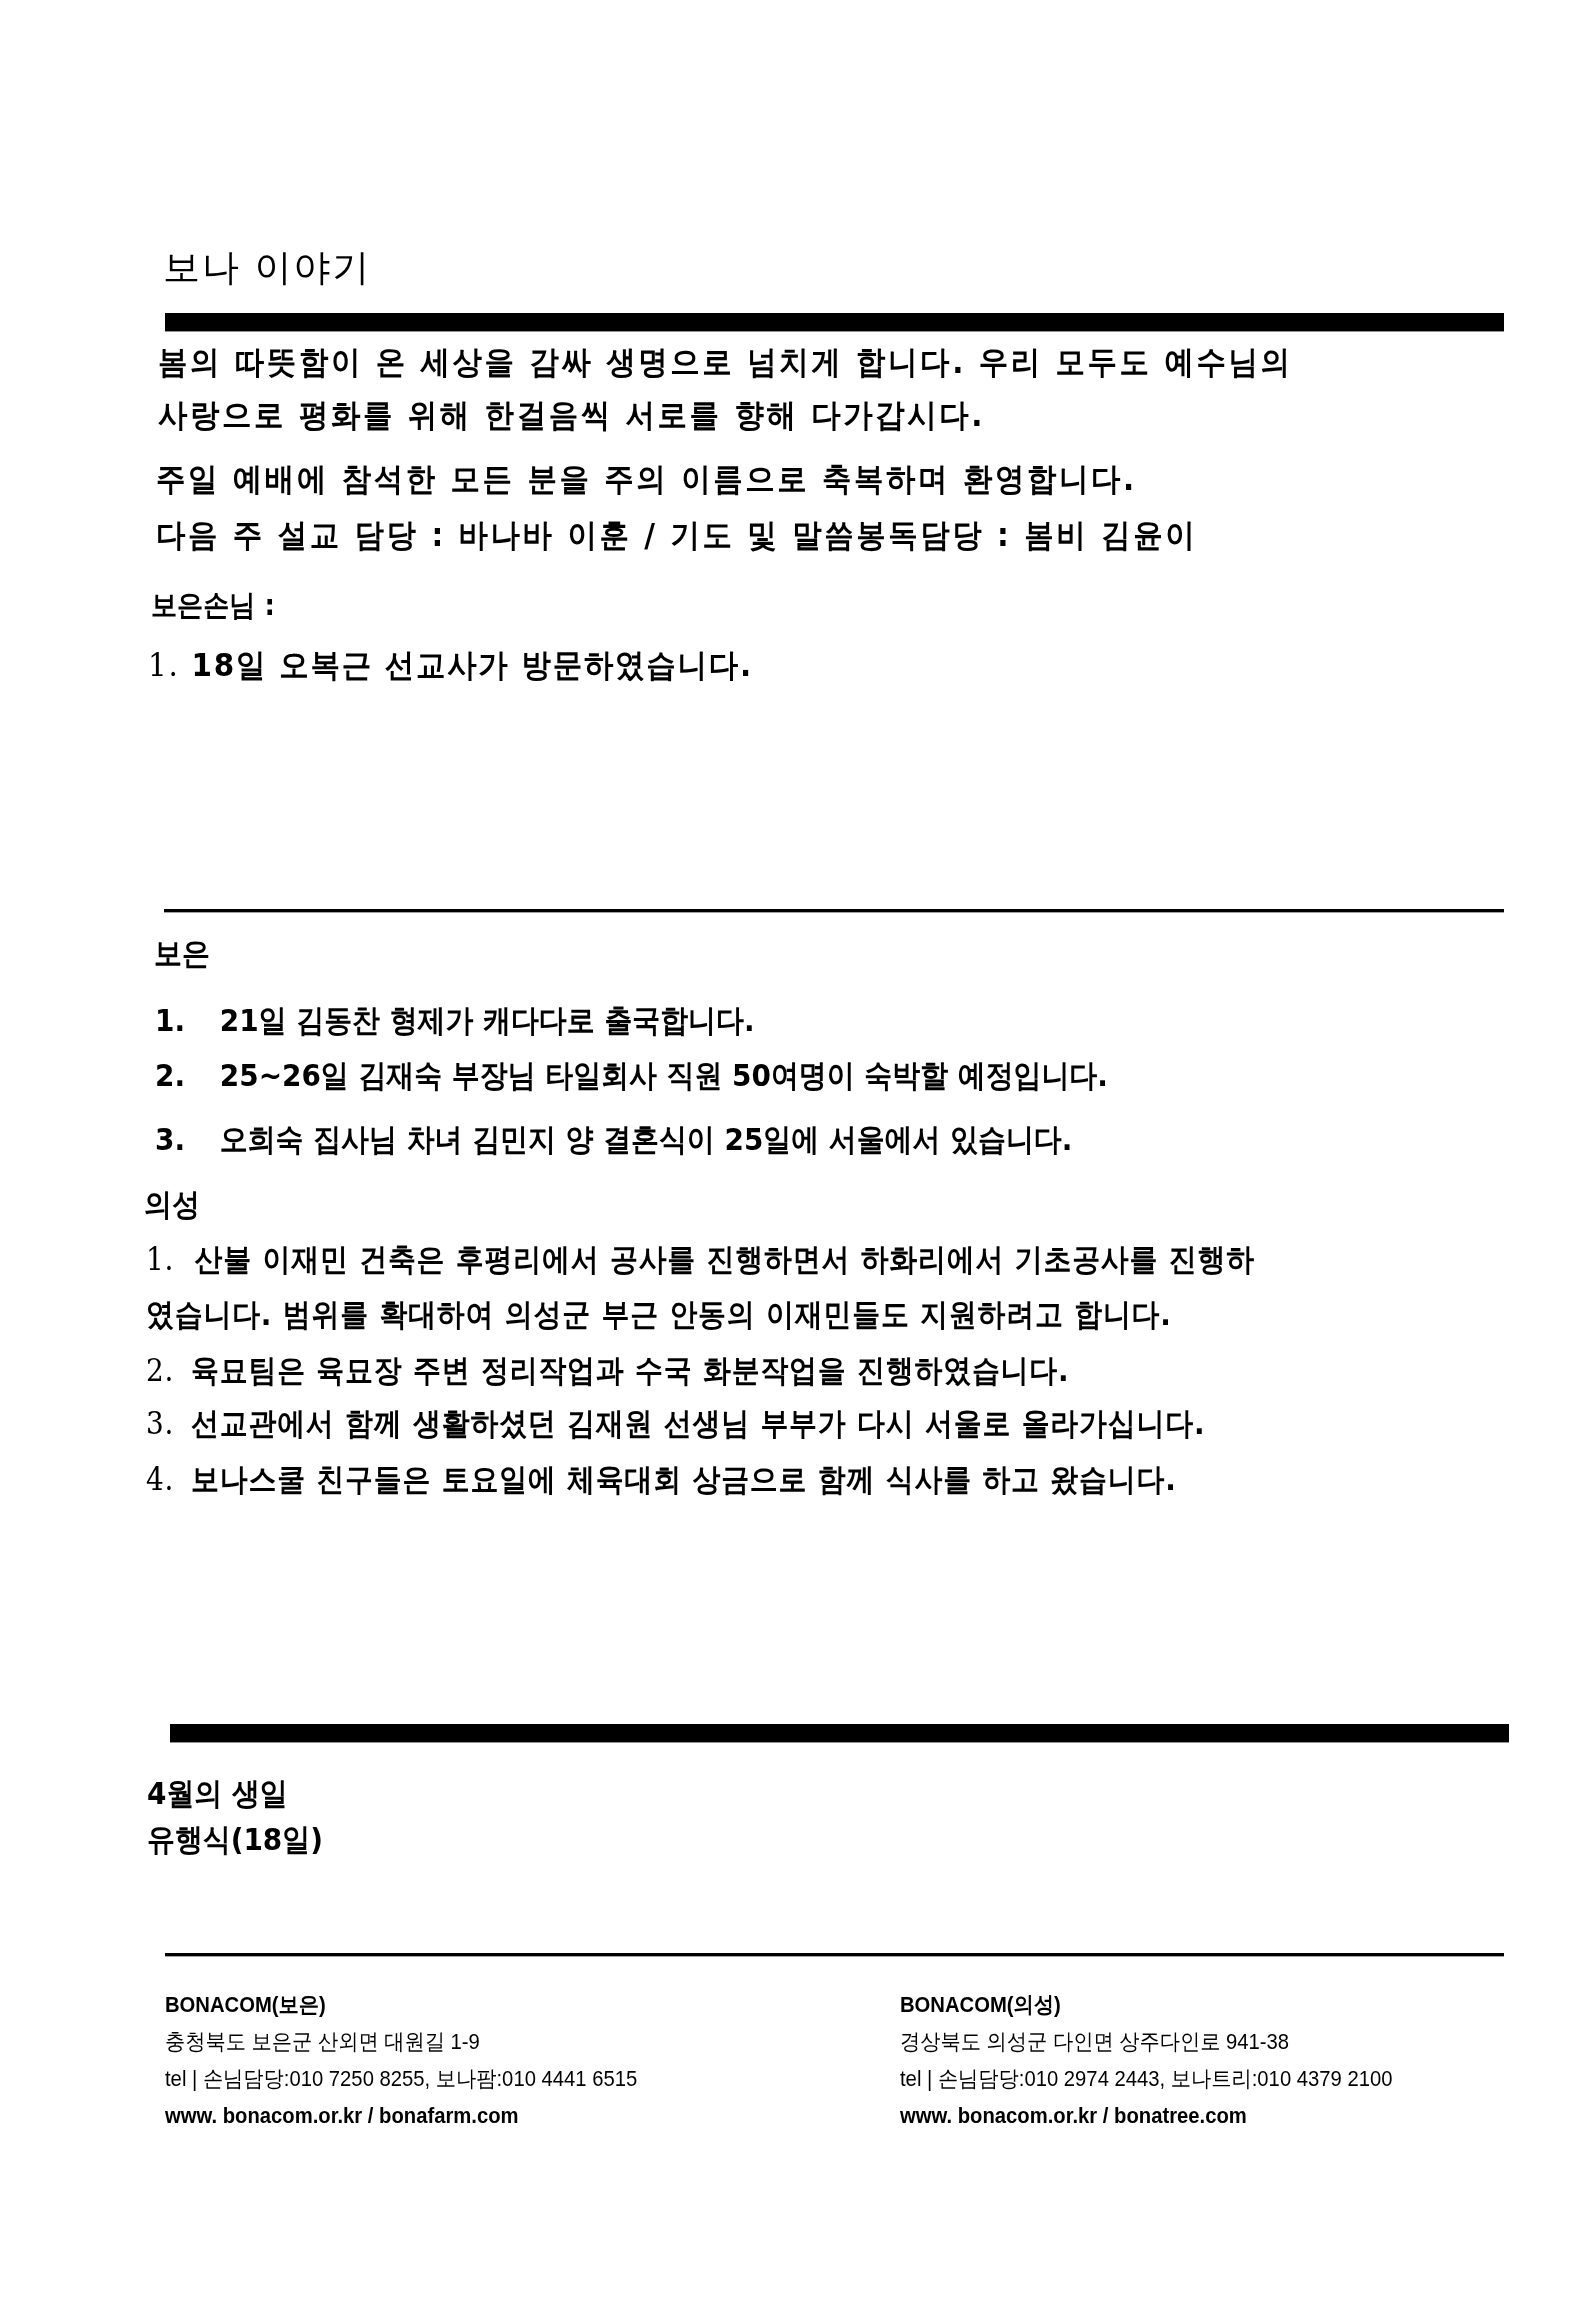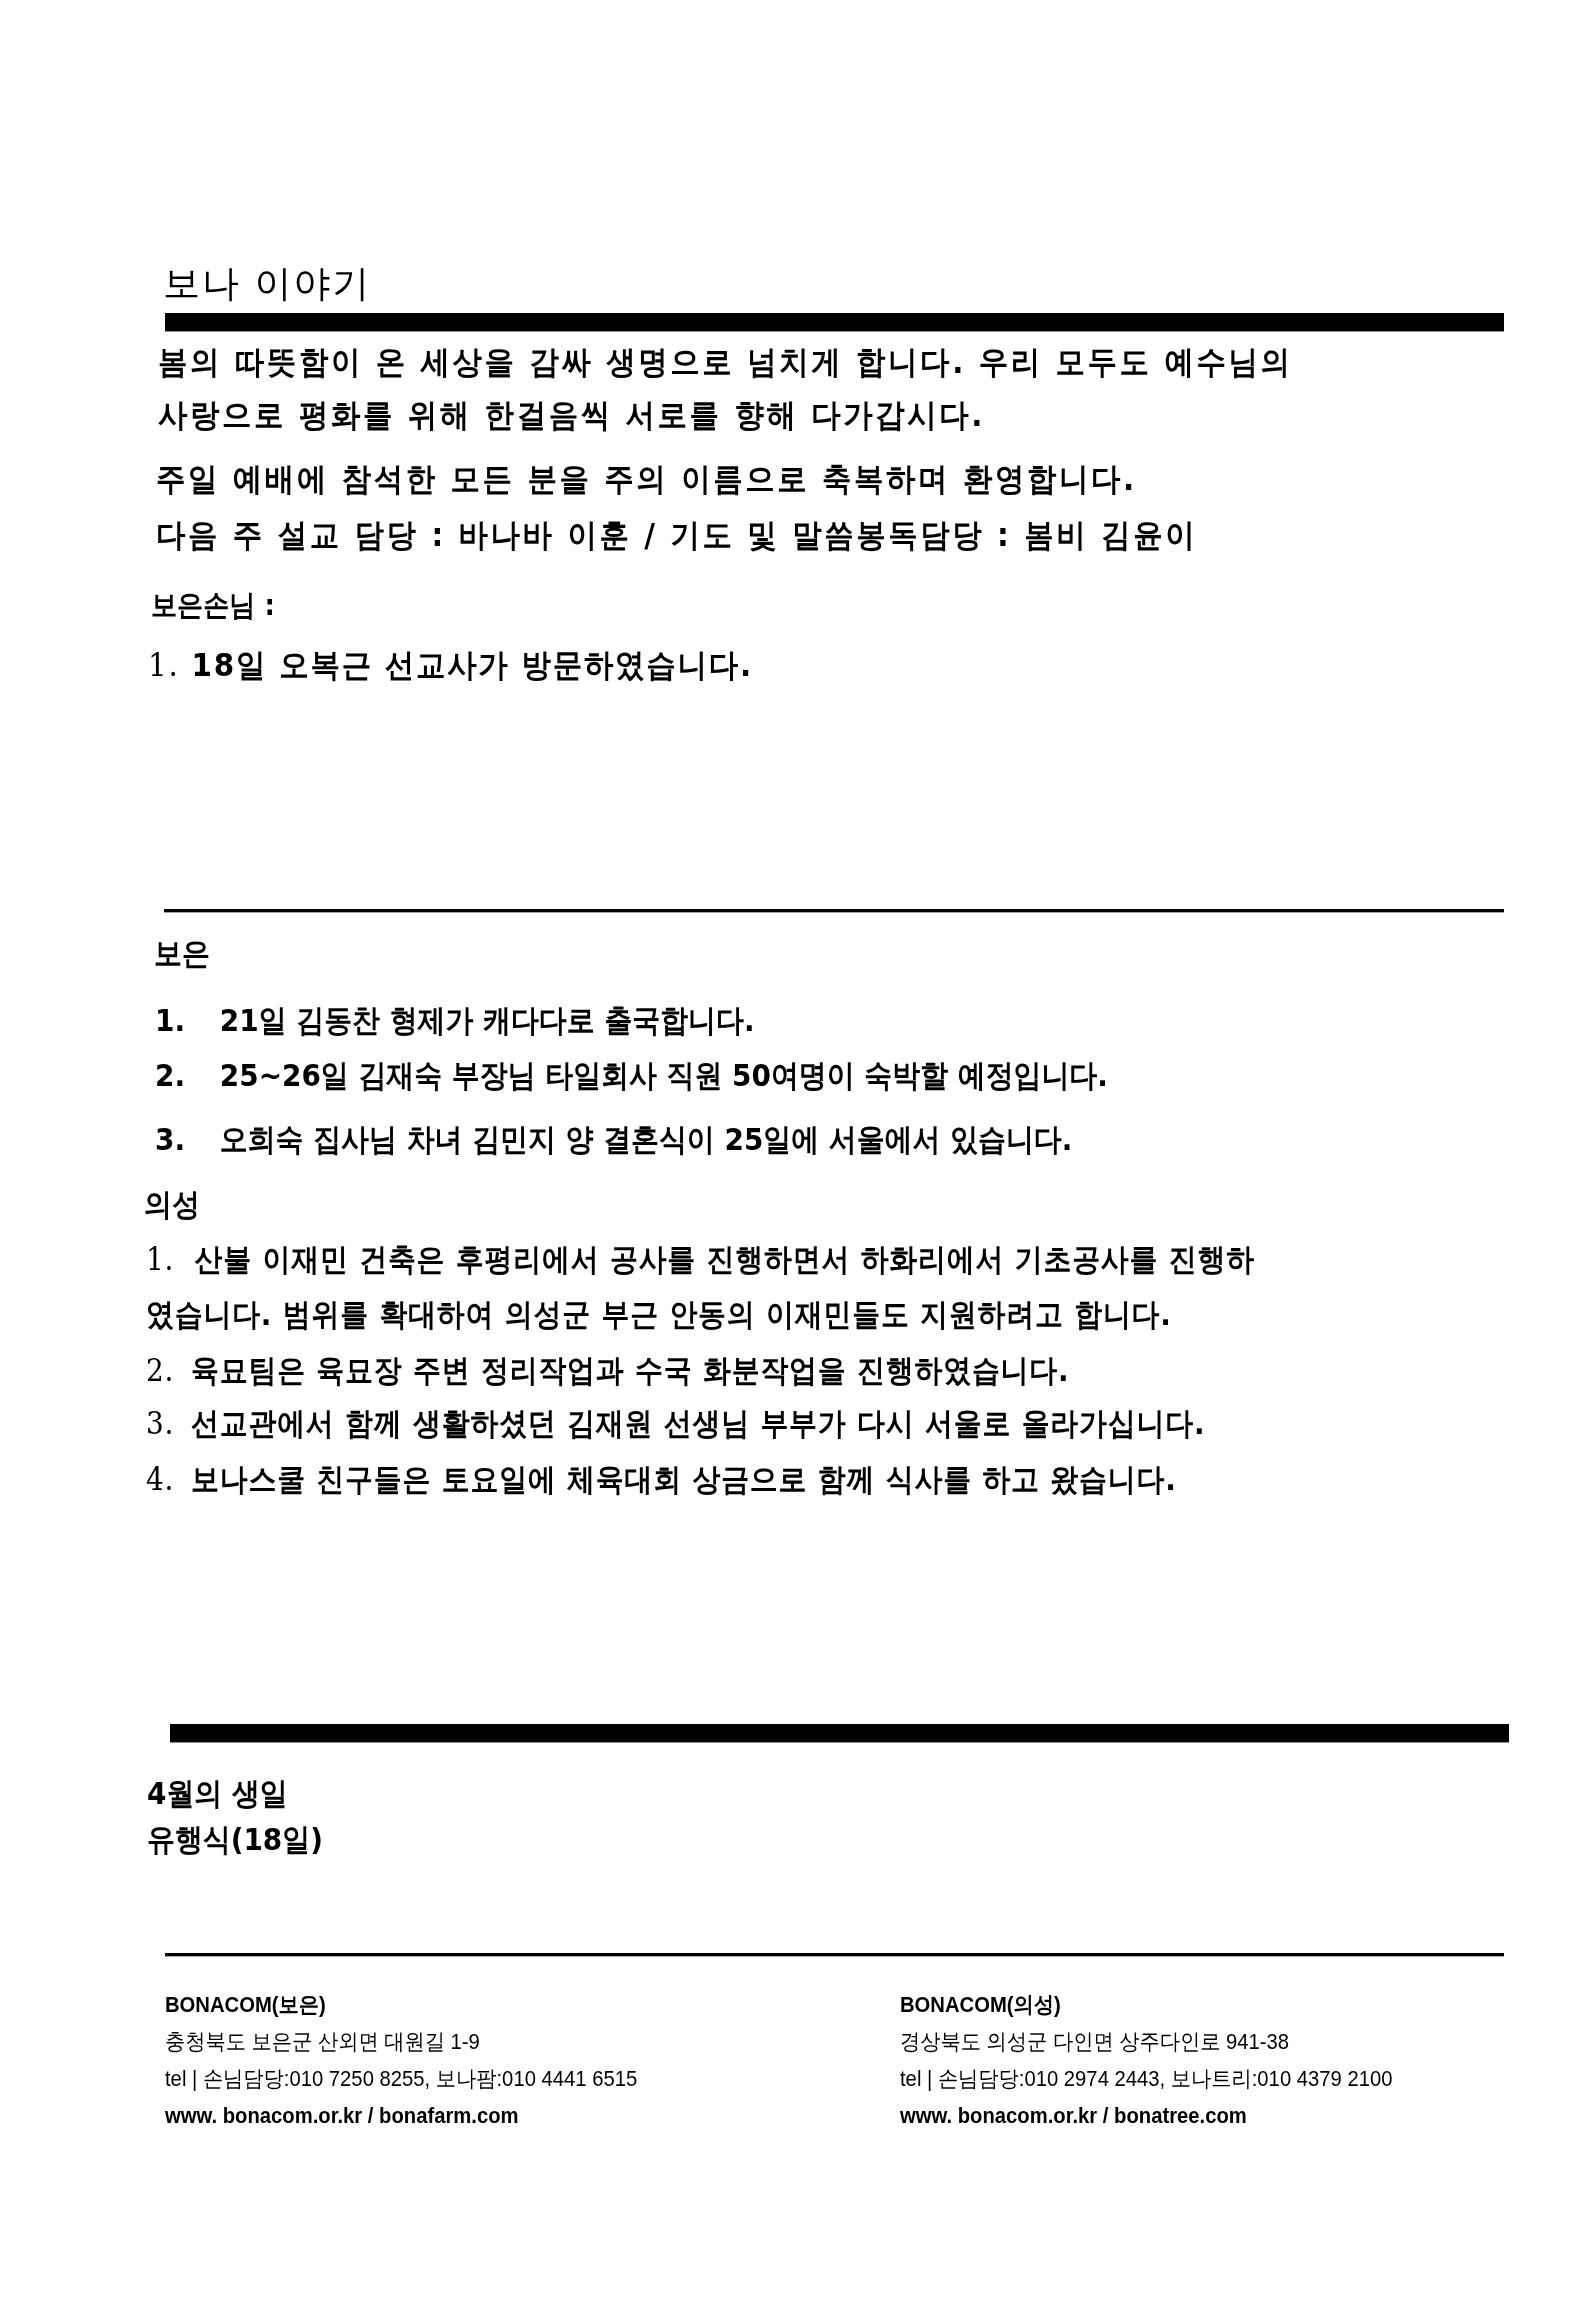--- a/index.html
+++ b/index.html
@@ -1,18 +1,18 @@
 <!DOCTYPE html>
 <html style="font-size:15px"><head>
 <meta charset="utf-8">
 <style>
   html, body { margin: 0; padding: 0; background: #ffffff; }
   body { width: 1595px; height: 2300px; position: relative; overflow: hidden; color: #000; }
   .abs { position: absolute; white-space: nowrap; }
-  .title { font-family: "DejaVu Serif", serif; font-size: 37px; letter-spacing: 1.9px; font-weight: normal; margin-top: 16px; }
+  .title { font-family: "DejaVu Serif", serif; font-size: 37px; letter-spacing: 1.9px; font-weight: normal; }
   .bar-thick { position: absolute; background: #000; height: 17.6px; box-shadow: 0 0.9px 0 #888; }
   .rule-thin { position: absolute; background: #000; height: 2.8px; box-shadow: 0 0.9px 0 #999; }
   .body-bold { font-family: "DejaVu Sans", sans-serif; font-weight: bold; font-size: 32px; letter-spacing: 2.8px; transform: scaleX(0.92); transform-origin: left top; }
   .sec-bold { font-family: "DejaVu Sans", sans-serif; font-weight: bold; font-size: 31px; transform: scaleX(0.9); transform-origin: left top; }
   .list-num { font-family: "DejaVu Serif", serif; font-weight: normal; }
   .foot { font-family: "Liberation Sans", sans-serif; font-size: 22px; transform: scaleX(0.92); transform-origin: left top; }
   .foot-bold { font-weight: bold; }
   .foot-block { position: absolute; }
   .foot-block div { height: 37px; line-height: 37px; white-space: nowrap; }
 </style>

